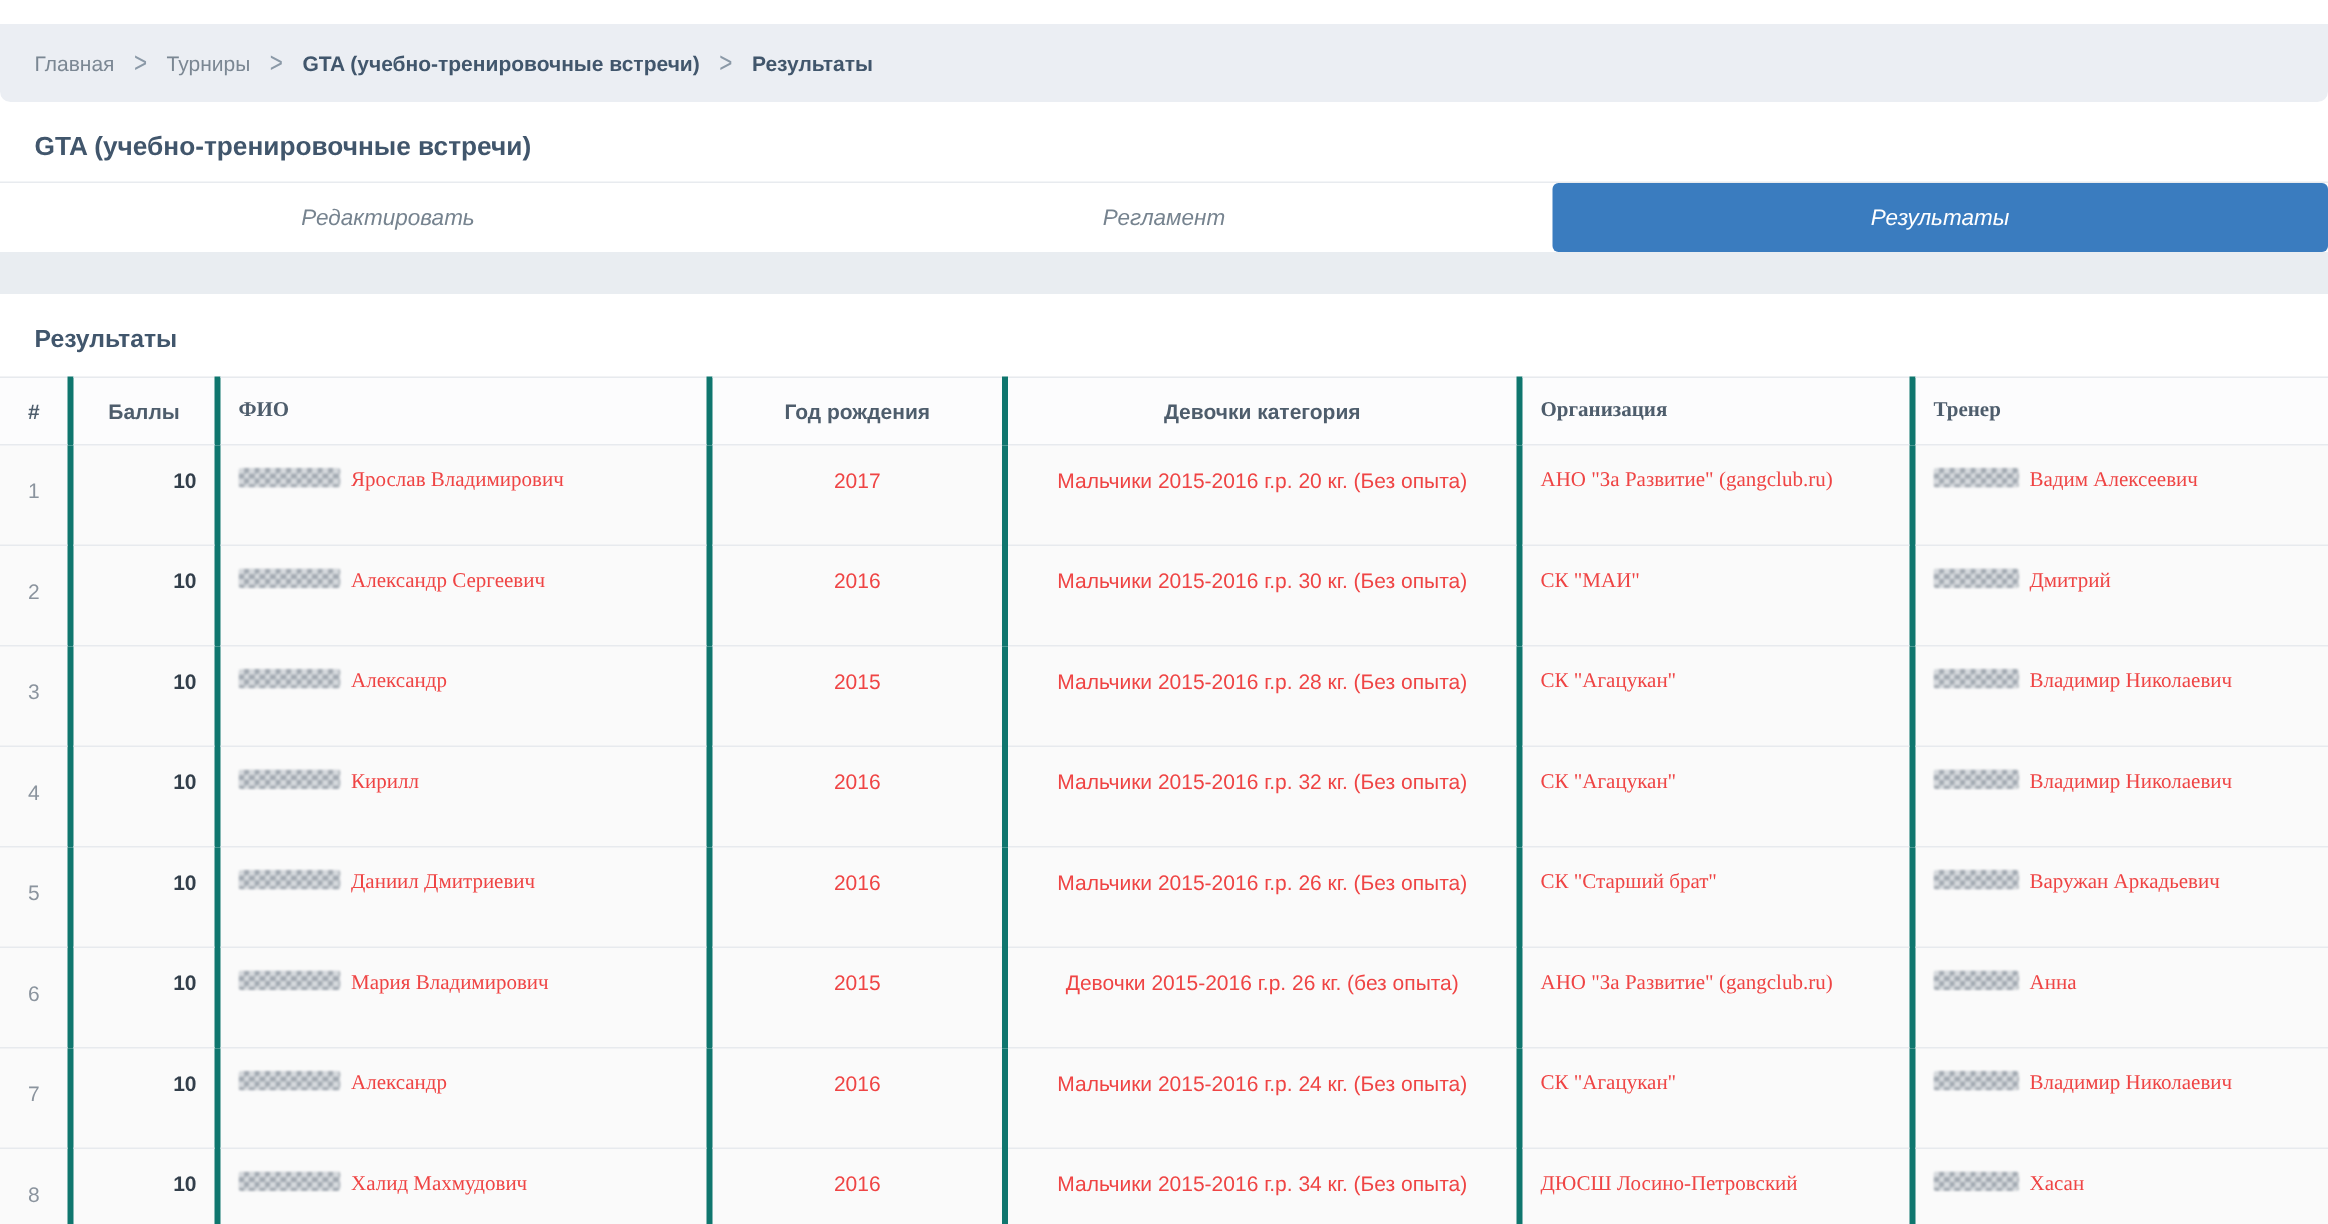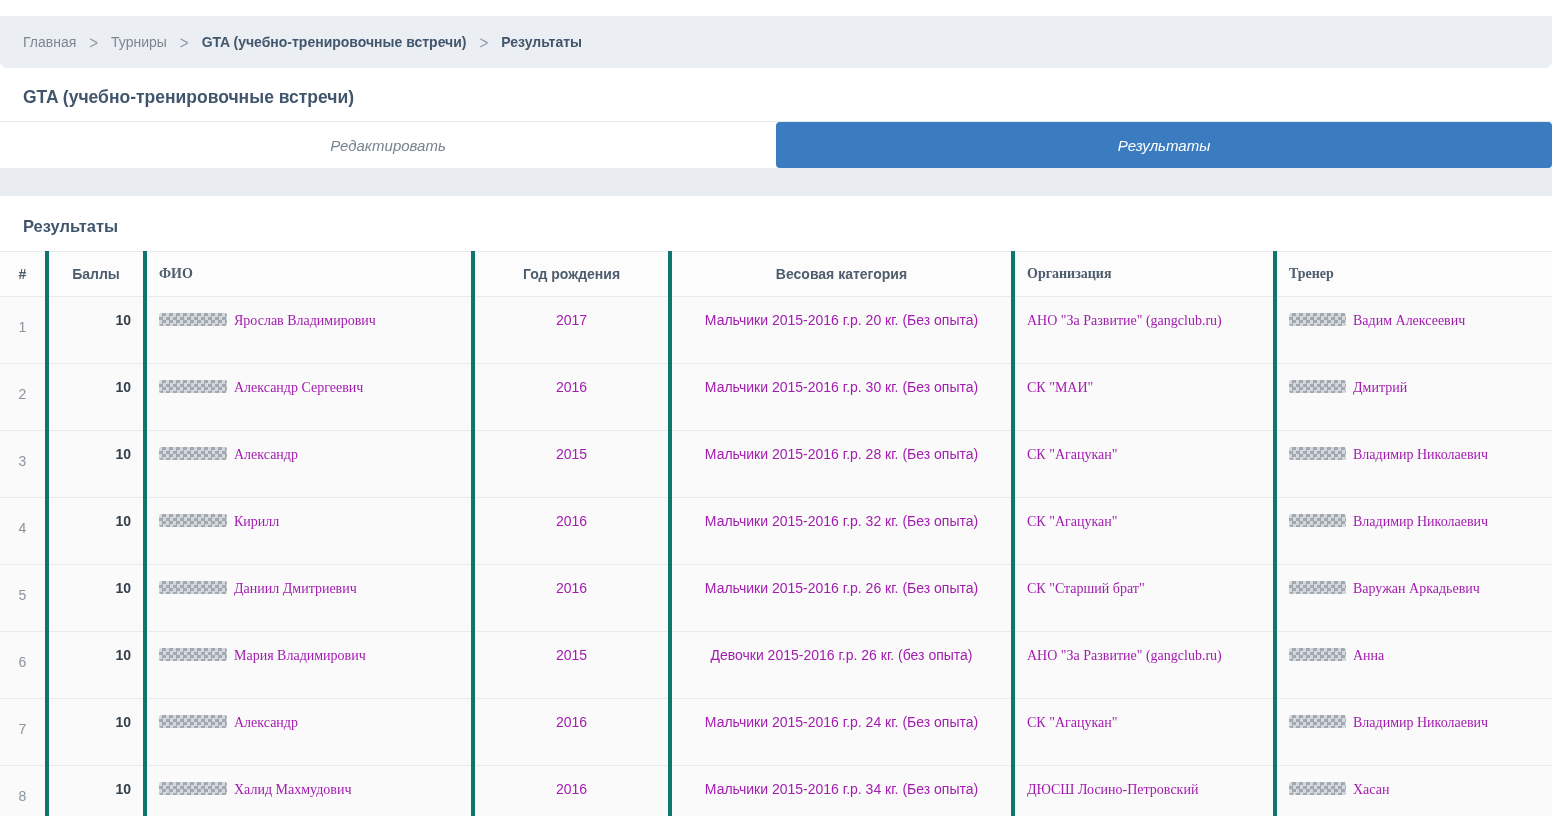--- a/index.html
+++ b/index.html
@@ -39,21 +39,21 @@
   .section-title{padding:21px 23px 15px;color:#41566c;font-weight:bold;font-size:16.5px;}
 
   table{width:1552px;border-collapse:collapse;table-layout:fixed;background:#fafafa;}
   thead th{
     background:#fcfcfd;color:#4e5d6c;font-weight:bold;font-size:14px;
     padding:14px 12px;height:15px;
   }
   th,td{border-top:1px solid #e7eaee;border-bottom:1px solid #e7eaee;box-sizing:border-box;}
   th + th, td + td{border-left:4px solid #0f766e;}
   tbody td{
-    color:#a21caf;font-size:14px;line-height:1.5;vertical-align:top;
+    color:#ef4444;font-size:14px;line-height:1.5;vertical-align:top;
     padding:13px 12px;
   }
   tbody tr{height:67px;}
   .al{text-align:left;font-family:Liberation Serif, serif;} .ac{text-align:center;}
   .c-num{text-align:center;color:#8b949e;padding-top:20px;}
   .c-points{text-align:right;font-weight:bold;color:#333f4b;}
   .c-year,.c-cat{text-align:center;}
 
   
   .redacted{
@@ -80,20 +80,23 @@
     <span class="crumb strong">Результаты</span>
   </nav>
 
   <div class="title-section">
     <span class="page-title">GTA (учебно-тренировочные встречи)</span>
   </div>
 
   <div class="tabs">
     <div class="tab">
       <span>Редактировать</span>
+    </div>
+    <div class="tab">
+      <span>Регламент</span>
     </div>
     <div class="tab active">
       <span>Результаты</span>
     </div>
   </div>
 
   <div class="band"></div>
 
   <div class="section-title">Результаты</div>
 
@@ -106,21 +109,21 @@
         <col style="width:343px">
         <col style="width:262px">
         <col style="width:277px">
     </colgroup>
     <thead>
       <tr>
         <th class="ac">#</th>
         <th class="ac">Баллы</th>
         <th class="al">ФИО</th>
         <th class="ac">Год рождения</th>
-        <th class="ac">Весовая категория</th>
+        <th class="ac">Девочки категория</th>
         <th class="al">Организация</th>
         <th class="al">Тренер</th>
       </tr>
     </thead>
     <tbody>
   <tr>
     <td class="c-num">1</td>
     <td class="c-points">10</td>
     <td class="al">
       <span class="redacted"></span><span>Ярослав Владимирович</span>

